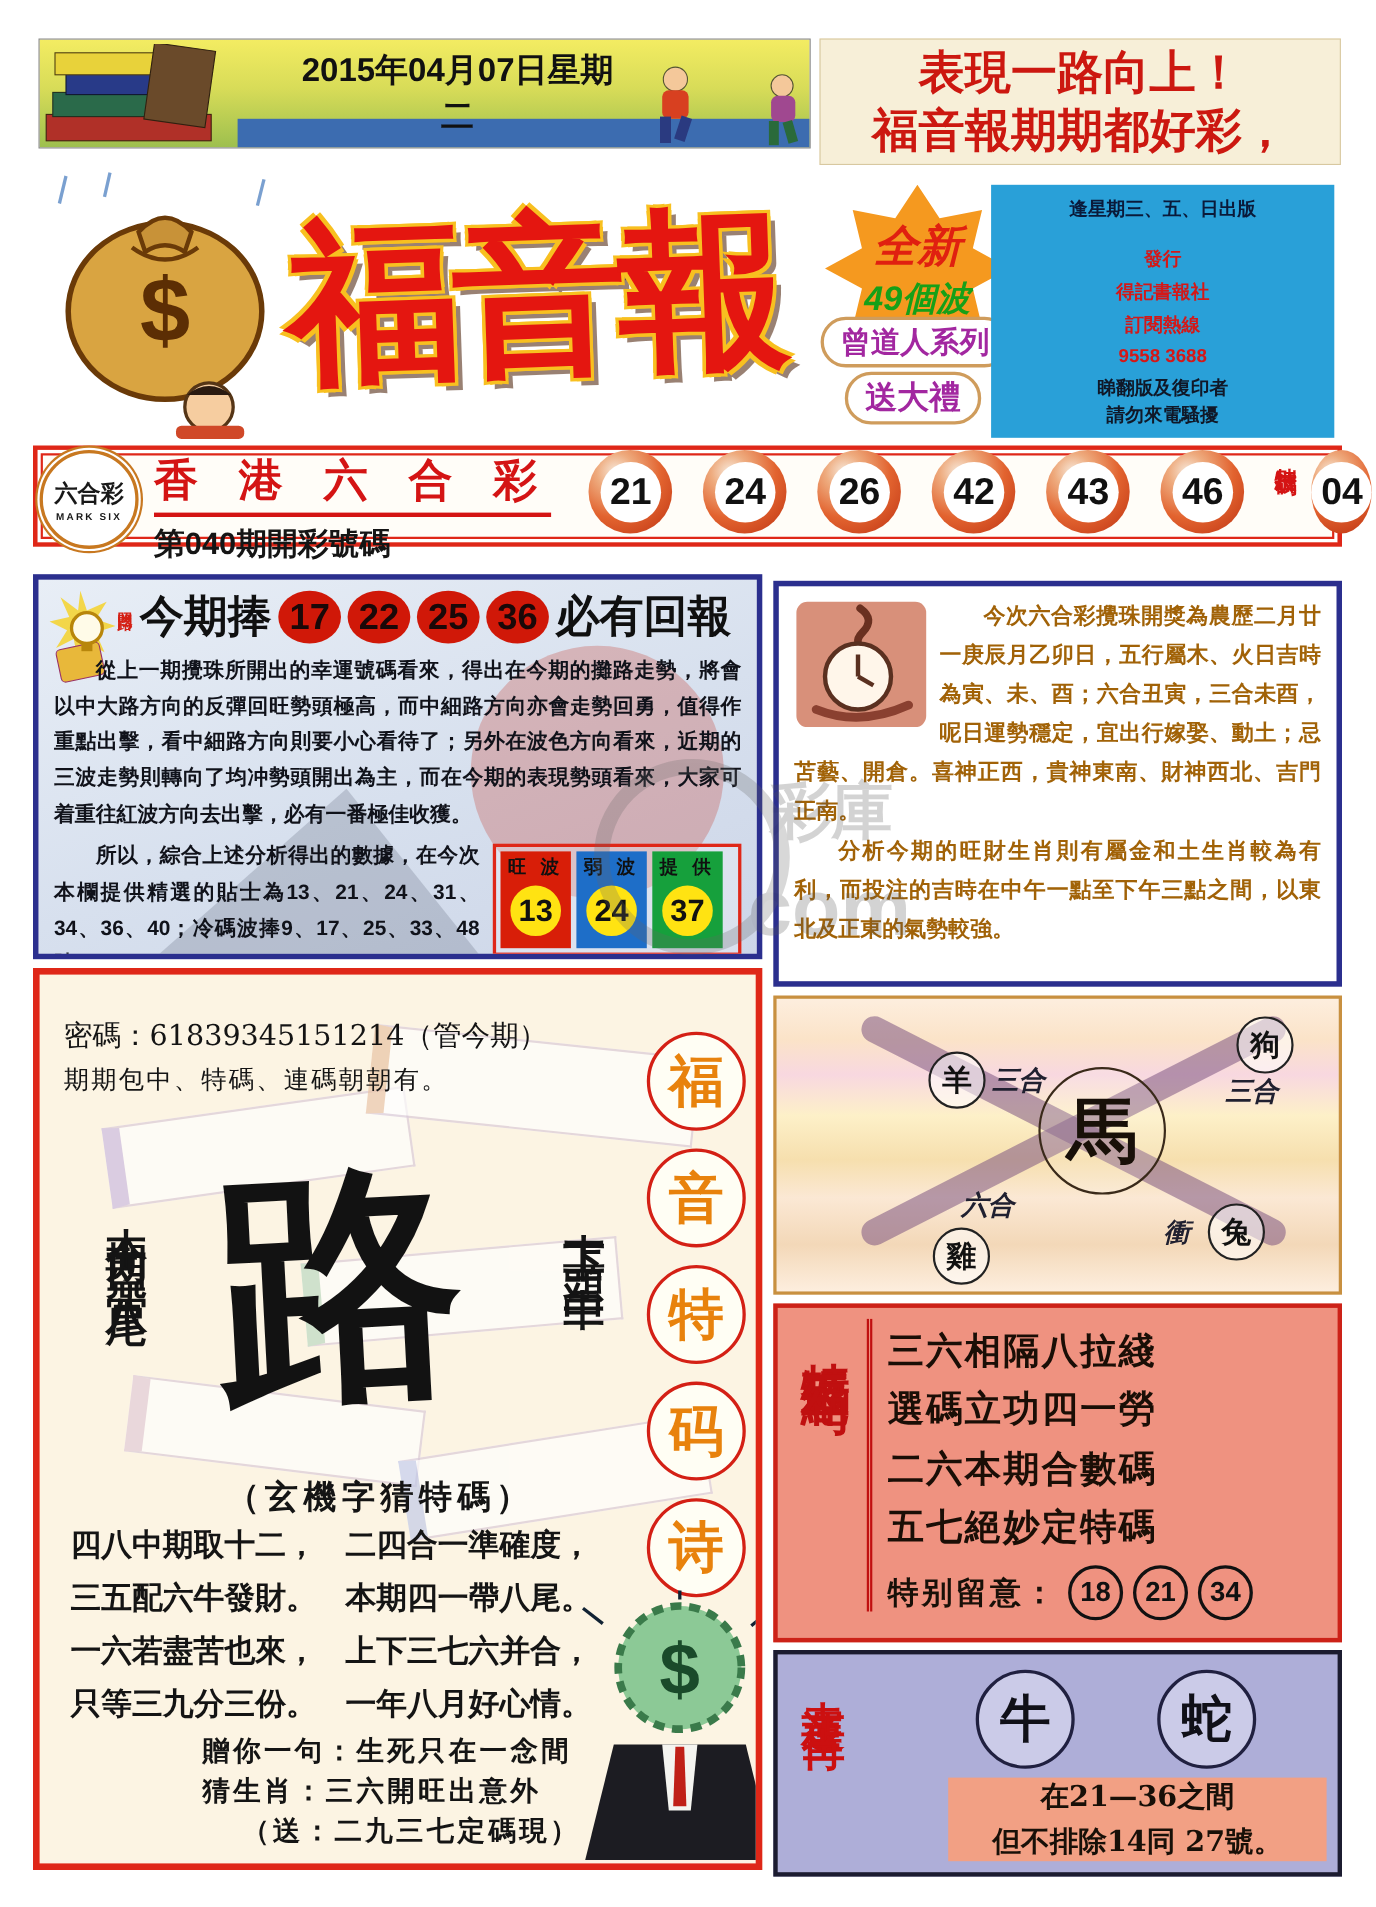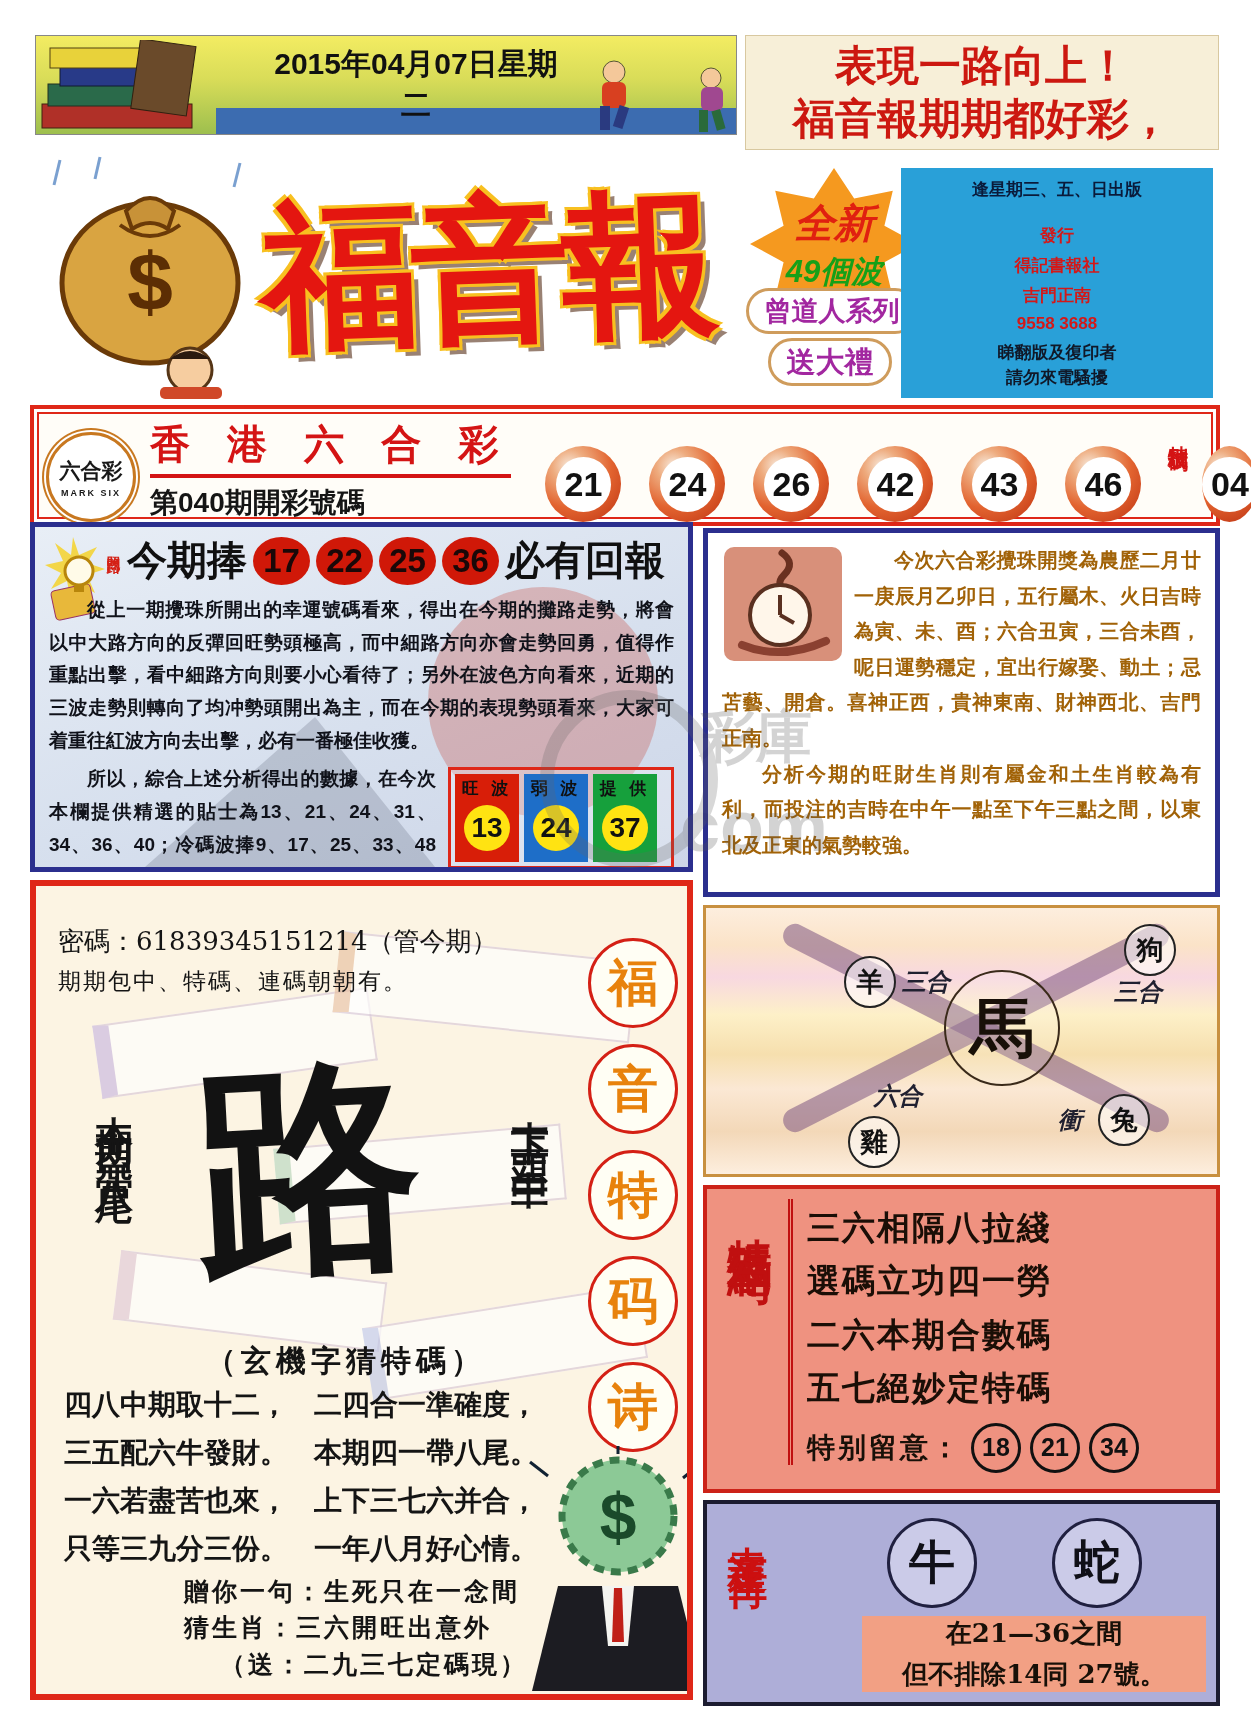--- a/index.html
+++ b/index.html
@@ -33,23 +33,23 @@
   #series-pill{left:746px;top:288px;width:166px;height:40px;font-size:27px;line-height:40px;}
   #gift-pill{left:768px;top:338px;width:118px;height:42px;font-size:29px;line-height:42px;}
   #info-box{left:901px;top:168px;width:312px;height:230px;background:#29a0d8;padding:10px 6px;
     box-sizing:border-box;text-align:center;}
   #info-box .pub{font-size:17px;font-weight:bold;color:#0a1a3a;}
   #info-box .redline{font-size:17px;font-weight:bold;color:#d41818;margin-top:7px;}
   #info-box .warn{font-size:17px;font-weight:bold;color:#101828;margin-top:7px;}
   #info-box .gap{height:16px;}
 
   
-  #lottery{left:30px;top:405px;width:1190px;height:121px;background:#fffdf8;
+  #lottery{left:30px;top:405px;width:1190px;height:92px;background:#fffdf8;
     border:4px solid #df2718;box-shadow:inset 0 0 0 3px #fff,inset 0 0 0 5px #df2718;
-    display:flex;align-items:flex-end;padding:0 12px;box-sizing:border-box;}
+    display:flex;align-items:flex-start;padding:0 2px;box-sizing:border-box;}
   #ms-logo{width:84px;height:84px;border-radius:50%;background:#fff;border:3px solid #c87820;
     box-shadow:0 0 0 2px #fff,0 0 0 4px #c87820;display:flex;flex-direction:column;
     align-items:center;justify-content:center;flex:0 0 auto;}
   #ms-logo .zh{font-size:21px;font-weight:900;color:#181818;}
   #ms-logo .en{font-size:9px;font-weight:bold;color:#181818;letter-spacing:2px;margin-top:3px;}
   #lot-name{margin-left:14px;flex:0 0 auto;}
   #lot-name .nm{font-size:40px;font-weight:900;color:#d41414;letter-spacing:13px;
     border-bottom:4px solid #d41414;padding-bottom:2px;}
   #lot-name .draw{font-size:28px;font-weight:bold;color:#151515;margin-top:6px;}
   #balls{display:flex;align-items:center;gap:28px;margin-left:34px;}
@@ -226,21 +226,21 @@
     <div class="waves">49個波</div>
   </div>
   <div id="series-pill" class="abs pill">曾道人系列</div>
   <div id="gift-pill" class="abs pill">送大禮</div>
 
   <div id="info-box" class="abs">
     <div class="pub">逢星期三、五、日出版</div>
     <div class="gap"></div>
     <div class="redline">發行</div>
     <div class="redline">得記書報社</div>
-    <div class="redline">吉門正南</div>
+    <div class="redline">訂閱熱線</div>
     <div class="redline">9558 3688</div>
     <div class="warn">睇翻版及復印者</div>
     <div class="warn" style="margin-top:2px">請勿來電騷擾</div>
   </div>
 
   <div id="lottery" class="abs">
     <div id="ms-logo">
       <div class="zh">六合彩</div>
       <div class="en">MARK SIX</div>
     </div>

